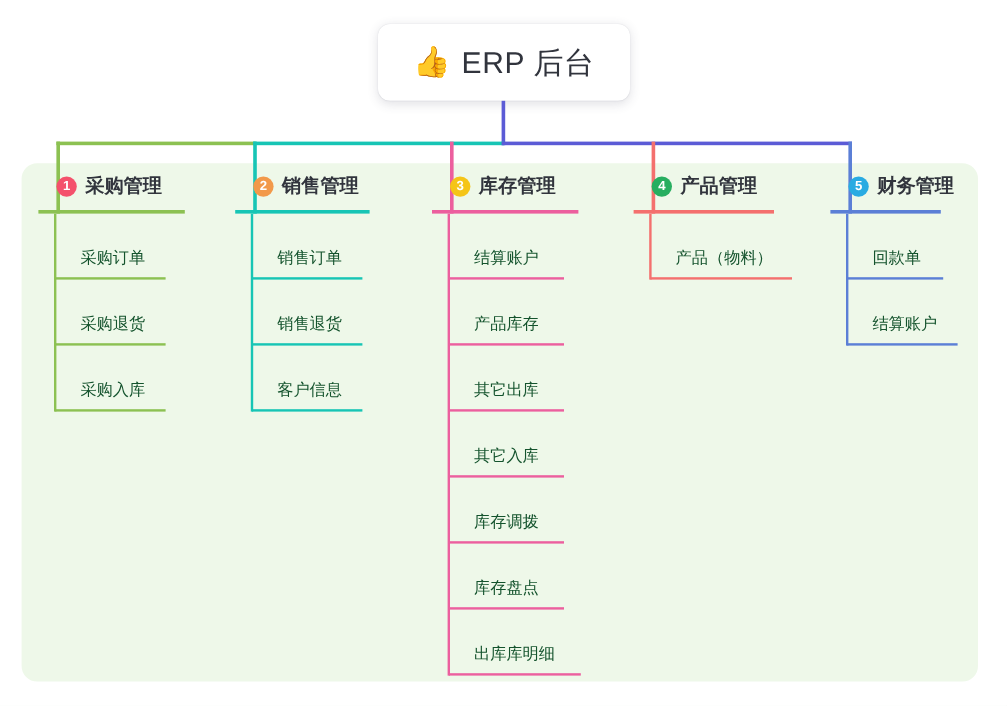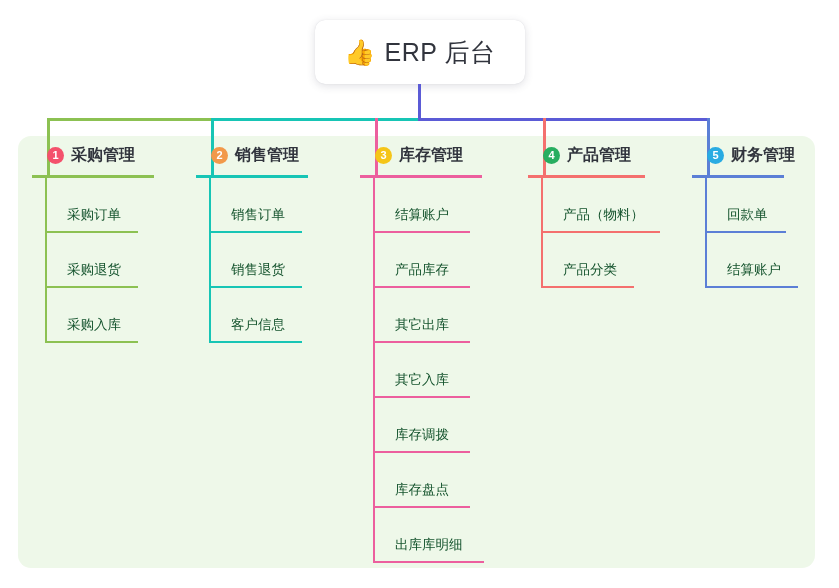--- a/index.html
+++ b/index.html
@@ -243,24 +243,20 @@
           <span class="badge" style="background: rgb(39, 174, 96);">4</span>
           <span class="col-title">产品管理</span>
         </div>
         <div class="col-rule" style="background: rgb(244, 112, 110); width: 117px;"></div>
         <div class="col-body">
           <div class="spine" style="background: rgb(244, 112, 110);"></div>
           <div class="leaf">
             <span class="leaf-label">产品（物料）</span>
             <div class="leaf-rule" style="background: rgb(244, 112, 110); width: 118px;"></div>
           </div>
-          <div class="leaf">
-            <span class="leaf-label">产品分类</span>
-            <div class="leaf-rule" style="background: rgb(244, 112, 110); width: 92px;"></div>
-          </div>
         </div>
       </div>
       <div class="column" style="left: 692px; width: 130px;">
         <div class="col-head">
           <span class="badge" style="background: rgb(41, 171, 226);">5</span>
           <span class="col-title">财务管理</span>
         </div>
         <div class="col-rule" style="background: rgb(91, 127, 214); width: 92px;"></div>
         <div class="col-body">
           <div class="spine" style="background: rgb(91, 127, 214);"></div>

